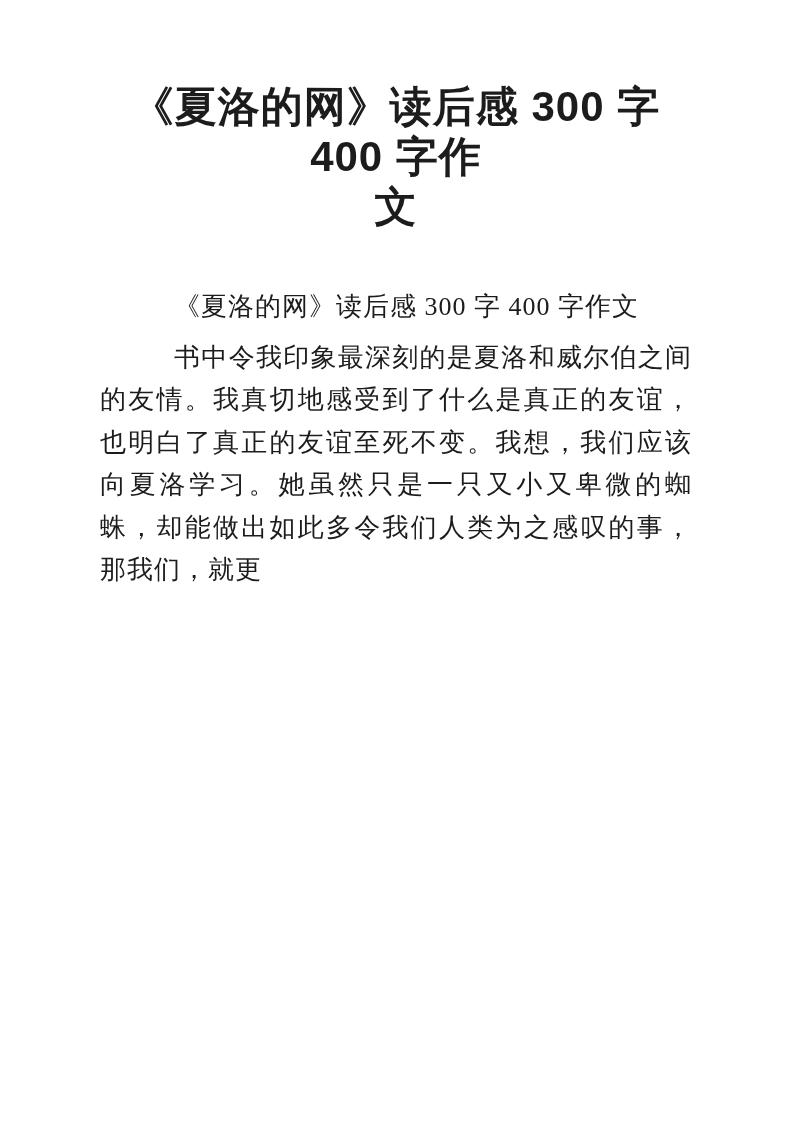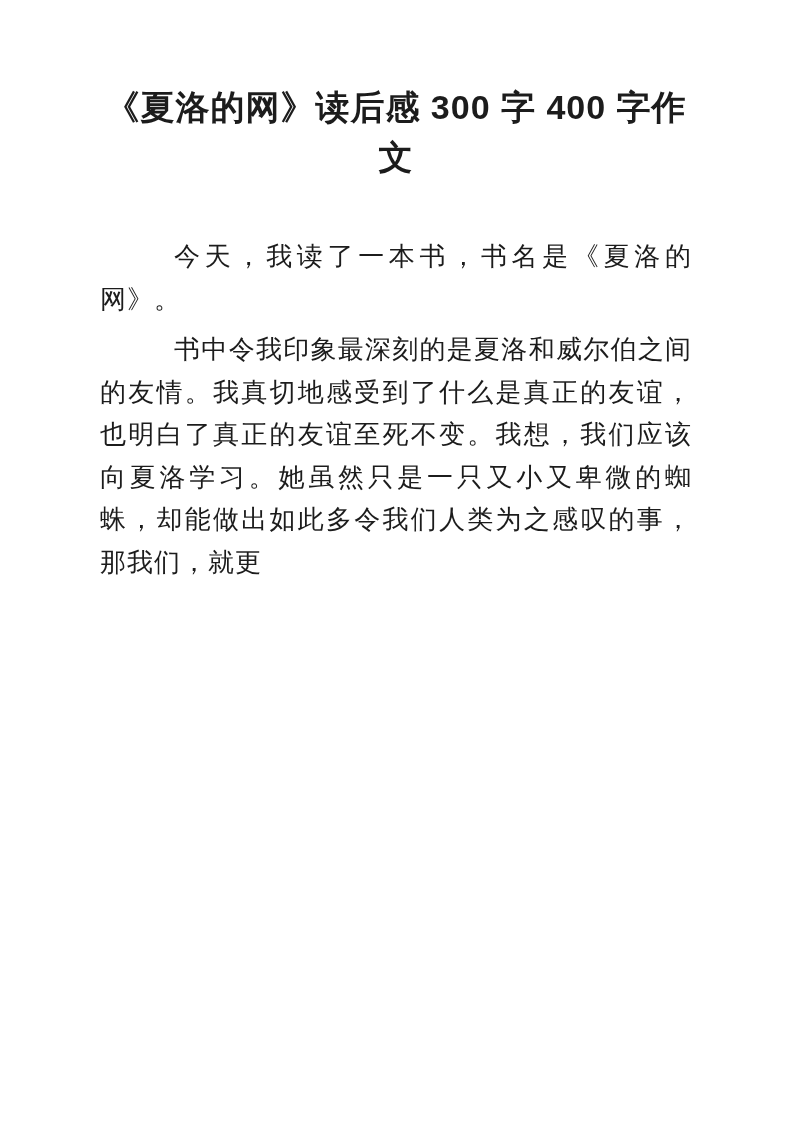--- a/index.html
+++ b/index.html
@@ -18,21 +18,21 @@
     overflow: hidden;
   }
 
   .content {
     padding: 82px 108px 0 100px; 
   }
 
   h1.doc-title {
     font-family: "Liberation Sans", "DejaVu Sans", sans-serif;
     font-weight: 700;
-    font-size: 34px;
+    font-size: 42px;
     line-height: 50px;
     text-align: center;
     letter-spacing: 1px;
     color: var(--text-color, #1c1c1c);
   }
 
   h1.doc-title .t-line {
     display: block;
   }
 
@@ -62,18 +62,18 @@
 
 <div class="page">
   <div class="content">
 
     <h1 class="doc-title">
       <span class="t-line">《夏洛的网》读后感 300 字 400 字作</span>
       <span class="t-line">文</span>
     </h1>
 
     <div class="doc-body">
-      <p>今天，我读了一本书，书名是《夏洛的网》。</p>
+      <p>《夏洛的网》读后感 300 字 400 字作文</p>
       <p class="para-gap">书中令我印象最深刻的是夏洛和威尔伯之间的友情。我真切地感受到了什么是真正的友谊，也明白了真正的友谊至死不变。我想，我们应该向夏洛学习。她虽然只是一只又小又卑微的蜘蛛，却能做出如此多令我们人类为之感叹的事，那我们，就更</p>
     </div>
 
   </div>
 </div>
 
 </body></html>

